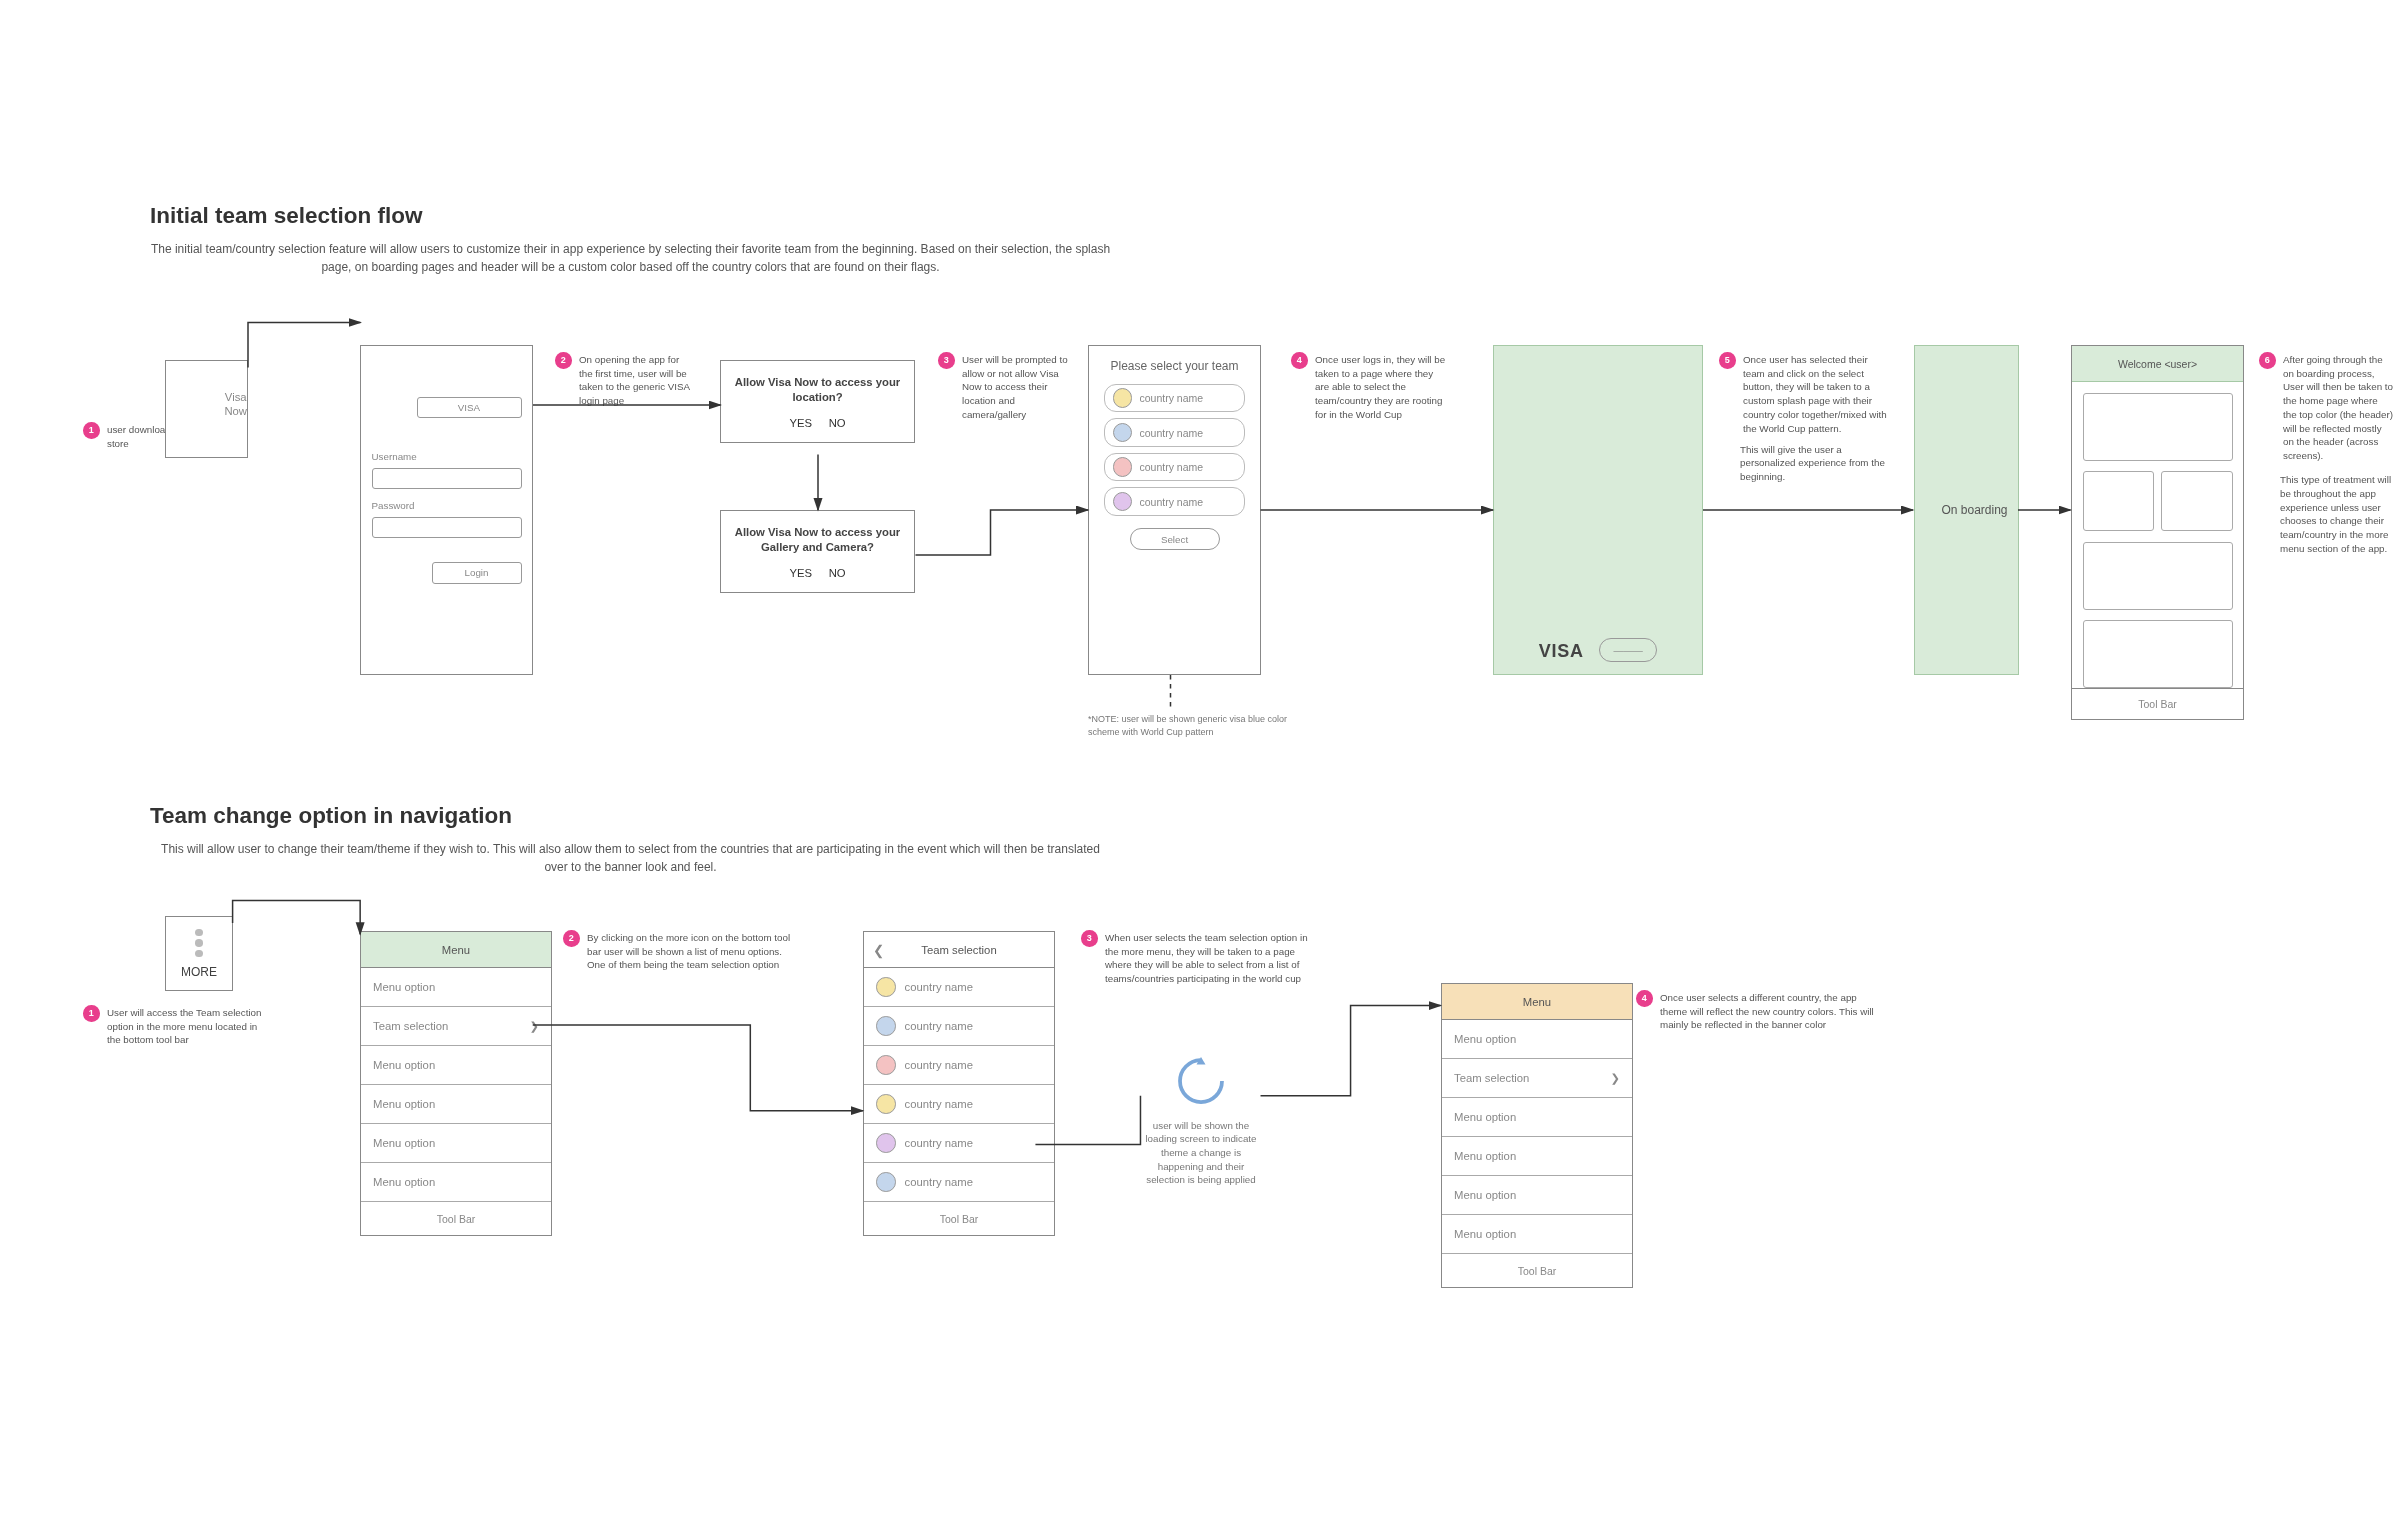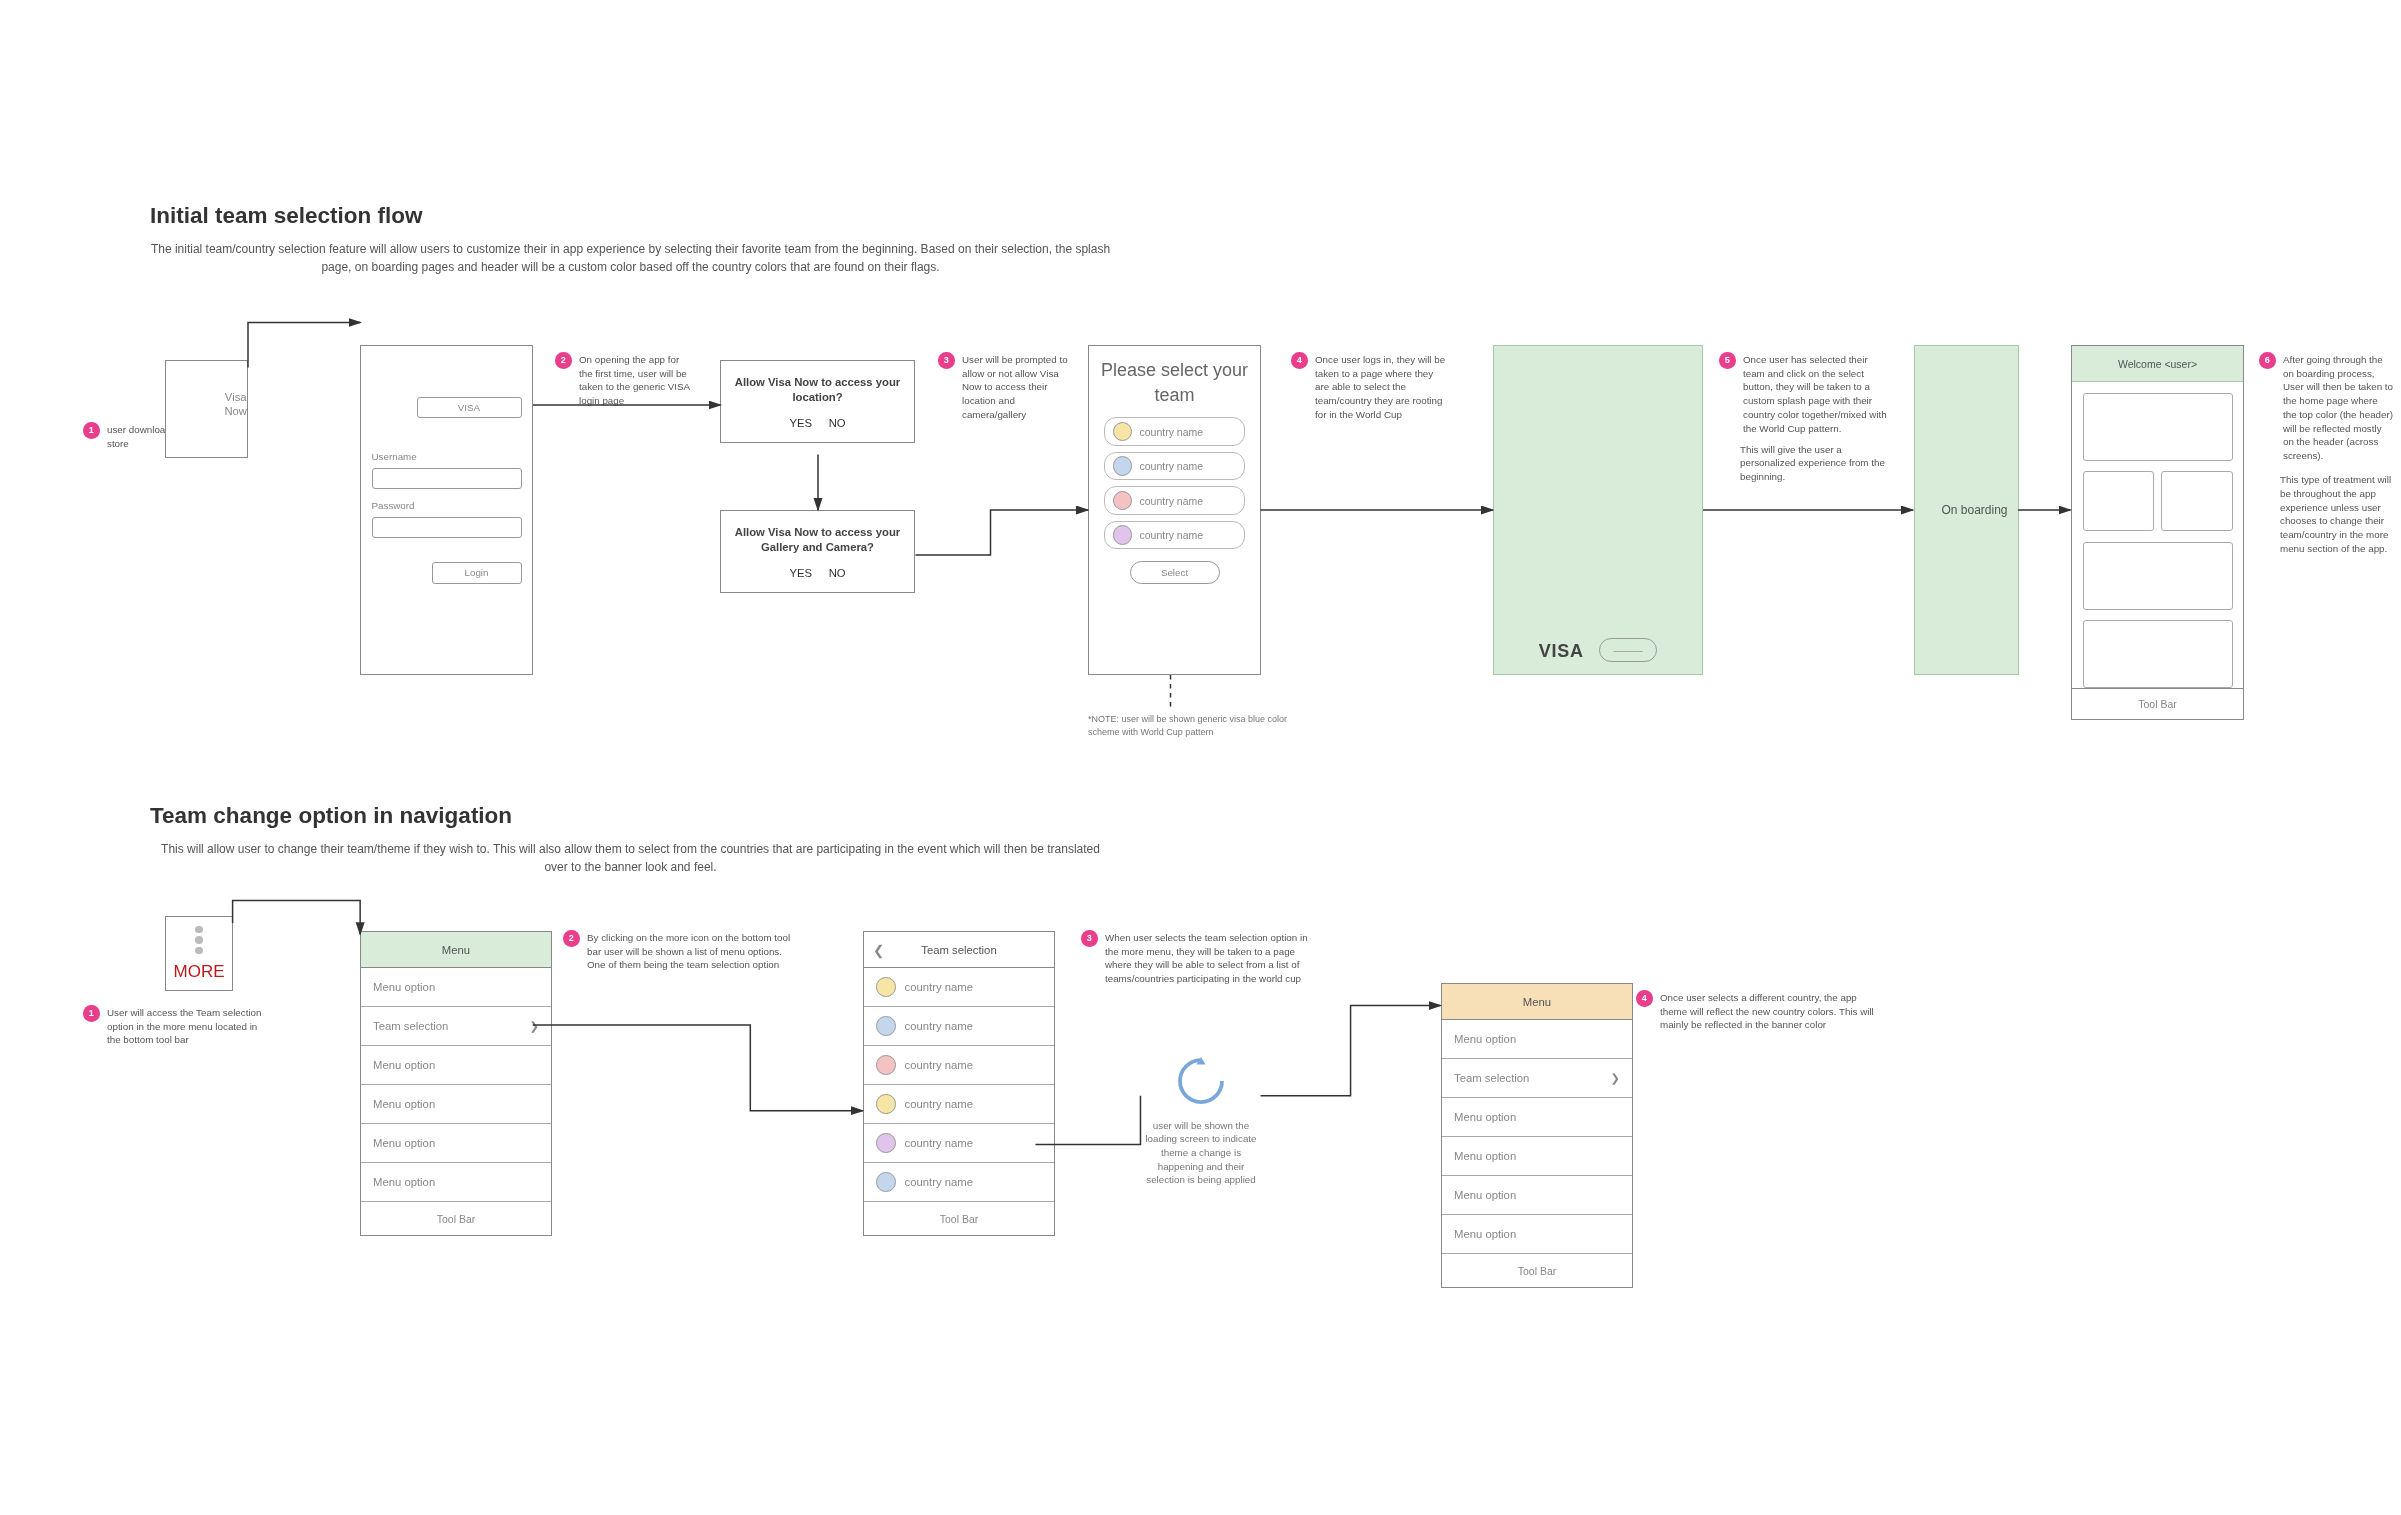--- a/index.html
+++ b/index.html
@@ -31,21 +31,21 @@
   .dialog .yn { margin-top:10.5px; font-size:11.3px; font-weight:400; color:#333; word-spacing: 13.5px; }
 
   
   .team-row { display:flex; align-items:center; height:28.5px; border:1.1px solid #bbb; border-radius:12px; margin:6px 4.5px; padding:0 7.5px; }
   .flag { width:19.5px; height:19.5px; border-radius:50%; margin-right:7.5px; border:0.8px solid #999; }
   .flag.yellow { background:#f6e5a4; }
   .flag.blue { background:#c4d6ec; }
   .flag.red { background:#f4c2c2; }
   .flag.purple { background:#e0c4ec; }
   .team-row span { font-size:10.5px; color:#888; }
-  .phone-title { font-size:18px; color:#666; text-align:center; line-height:1.4; margin-bottom:9px;}
+  .phone-title { font-size:12px; color:#666; text-align:center; line-height:1.4; margin-bottom:9px;}
   .select-btn { width:90px; height:22.5px; border:1.1px solid #999; border-radius:12px; font-size:9.8px; color:#888; display:flex; align-items:center; justify-content:center; margin:12px auto 0; }
 
   
   .pill { height:24px; border:1.5px solid #999; border-radius:12px; display:flex; align-items:center; justify-content:center; font-size:9.8px; color:#888; padding:0 13.5px; }
   .visa-big { font-size:18px; font-weight:700; color:#444; letter-spacing:0.8px; }
 
   
   .card { background:#fff; border:1.1px solid #aaa; border-radius:3px; }
 
   
@@ -59,21 +59,21 @@
   .menu-header { height:36px; display:flex; align-items:center; justify-content:center; font-size:11.3px; color:#555; border-bottom:1.5px solid #888; position:relative; }
   .menu-header.green { background:#d9ebd9; }
   .menu-header.orange { background:#f7e0b8; }
   .menu-header .back { position:absolute; left:9px; font-size:13.5px; color:#888; }
   .menu-item { height:39px; border-bottom:1.1px solid #aaa; display:flex; align-items:center; padding:0 12px; font-size:11.3px; color:#888; position:relative; }
   .menu-item .chev { position:absolute; right:12px; color:#888; }
   .menu-foot { height:33px; display:flex; align-items:center; justify-content:center; font-size:10.5px; color:#888; }
 
   .more-icon { position:absolute; width:68px; height:75px; border:1.5px solid #888; background:#fff; display:flex; flex-direction:column; align-items:center; justify-content:center; gap:3px; }
   .more-icon .dot { width:7.5px; height:7.5px; border-radius:50%; background:#bbb; }
-  .more-icon .lbl2 { font-size:17px; color:#b91c1c; margin-top:4.5px; }
+  .more-icon .lbl2 { font-size:12px; color:#404040; margin-top:4.5px; }
 
   .loading { position:absolute; width:120px; text-align:center; }
   .loading svg { display:block; margin:0 auto 7.5px; }
   .loading p { font-size:9.8px; color:#777; line-height:1.4; }
 
   .note { position:absolute; font-size:9px; color:#777; max-width:210px; line-height:1.4; }
 
   
   svg.wires { position:absolute; top:0; left:0; pointer-events:none; }
   .wire { stroke:#333; stroke-width:2; fill:none; }

